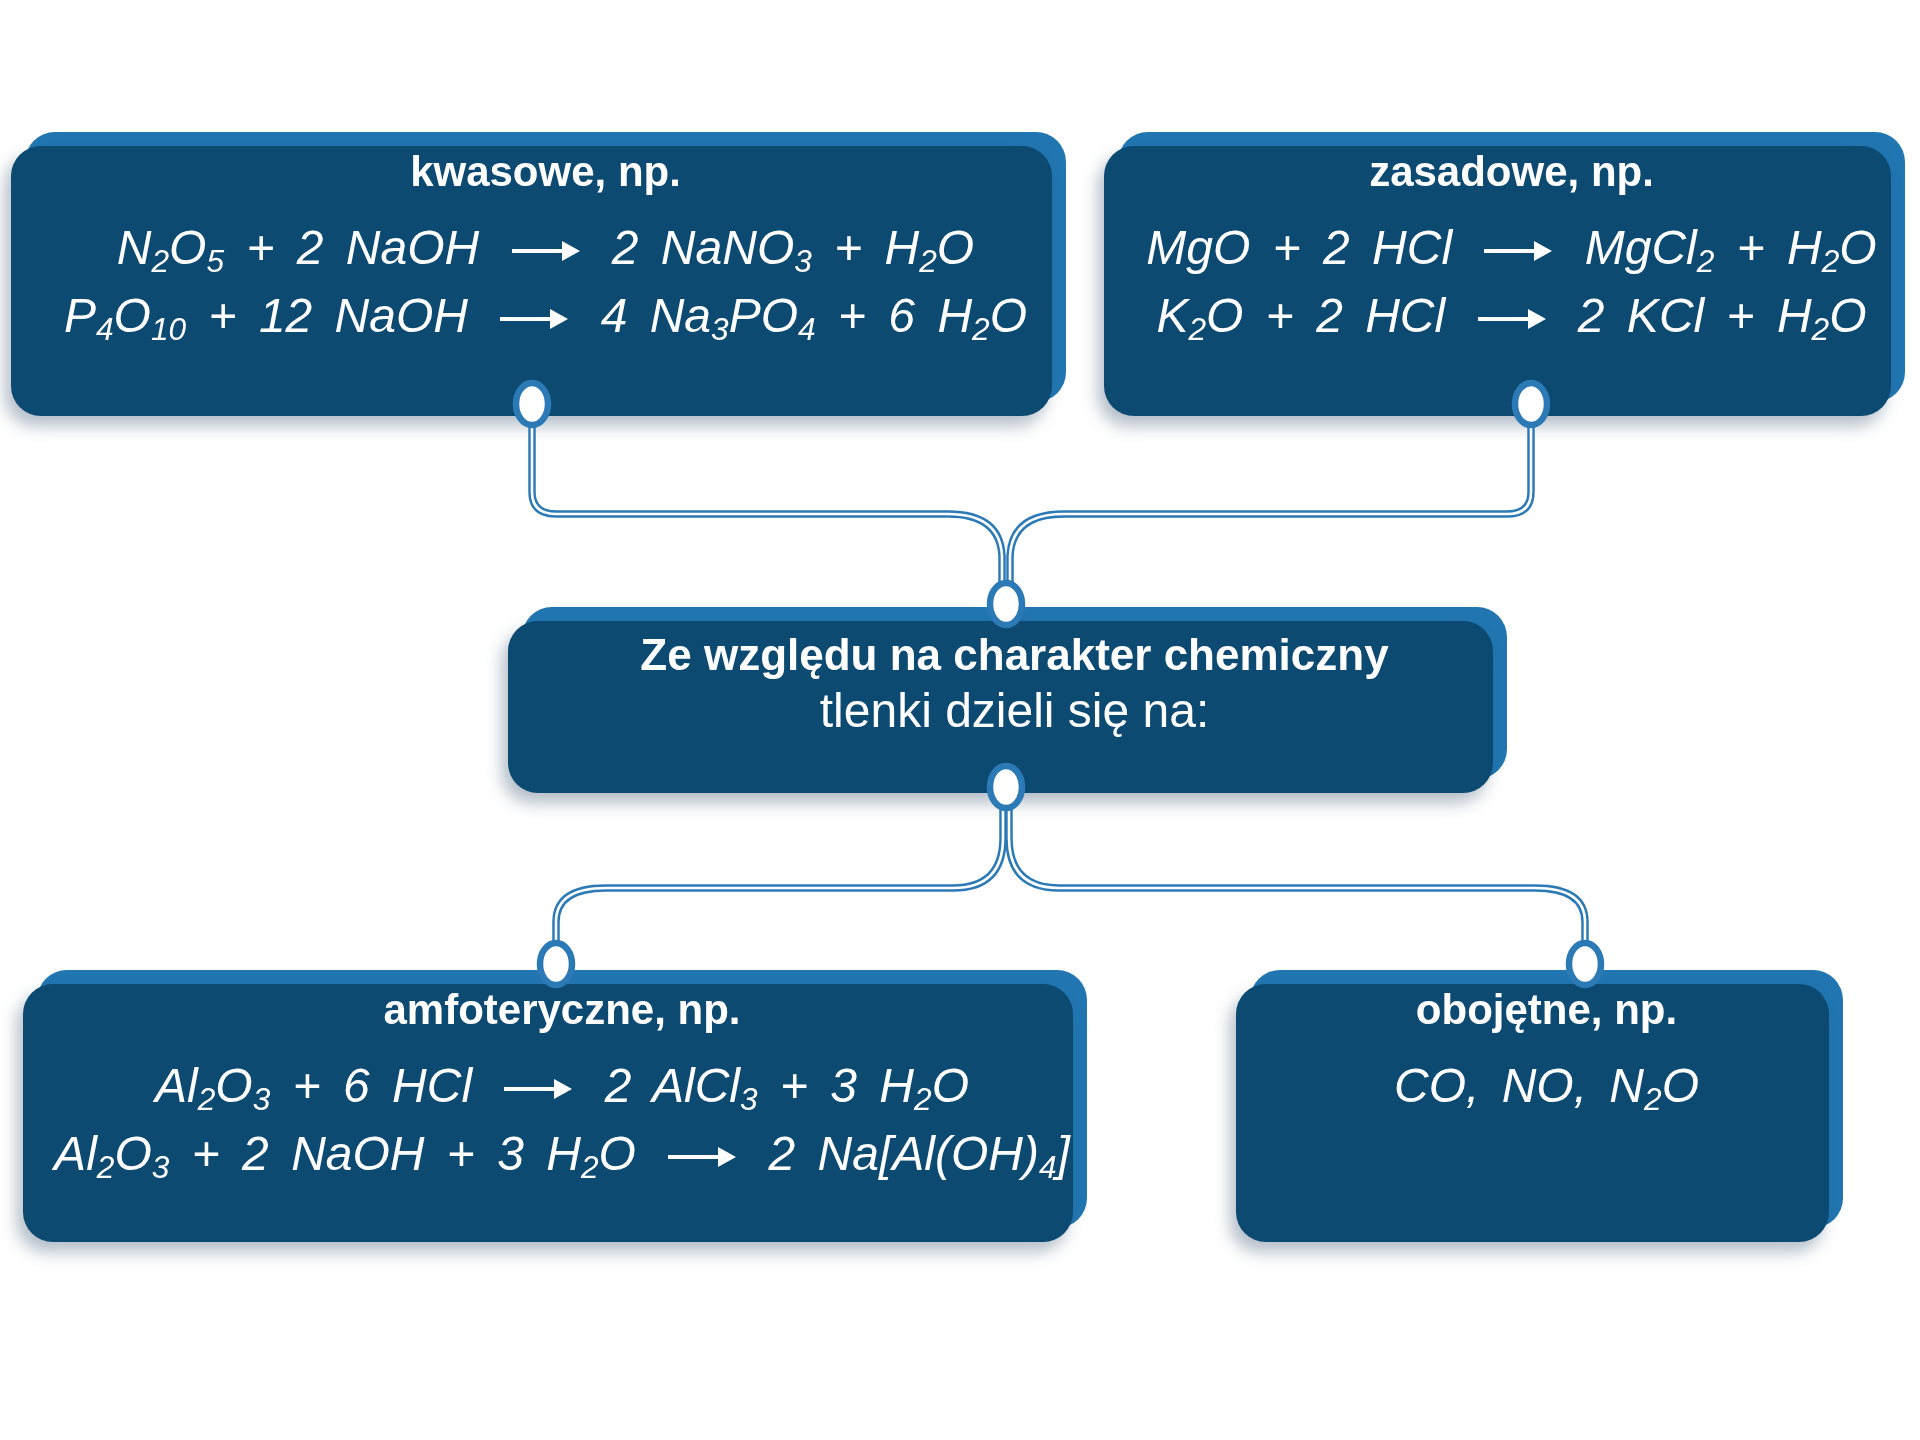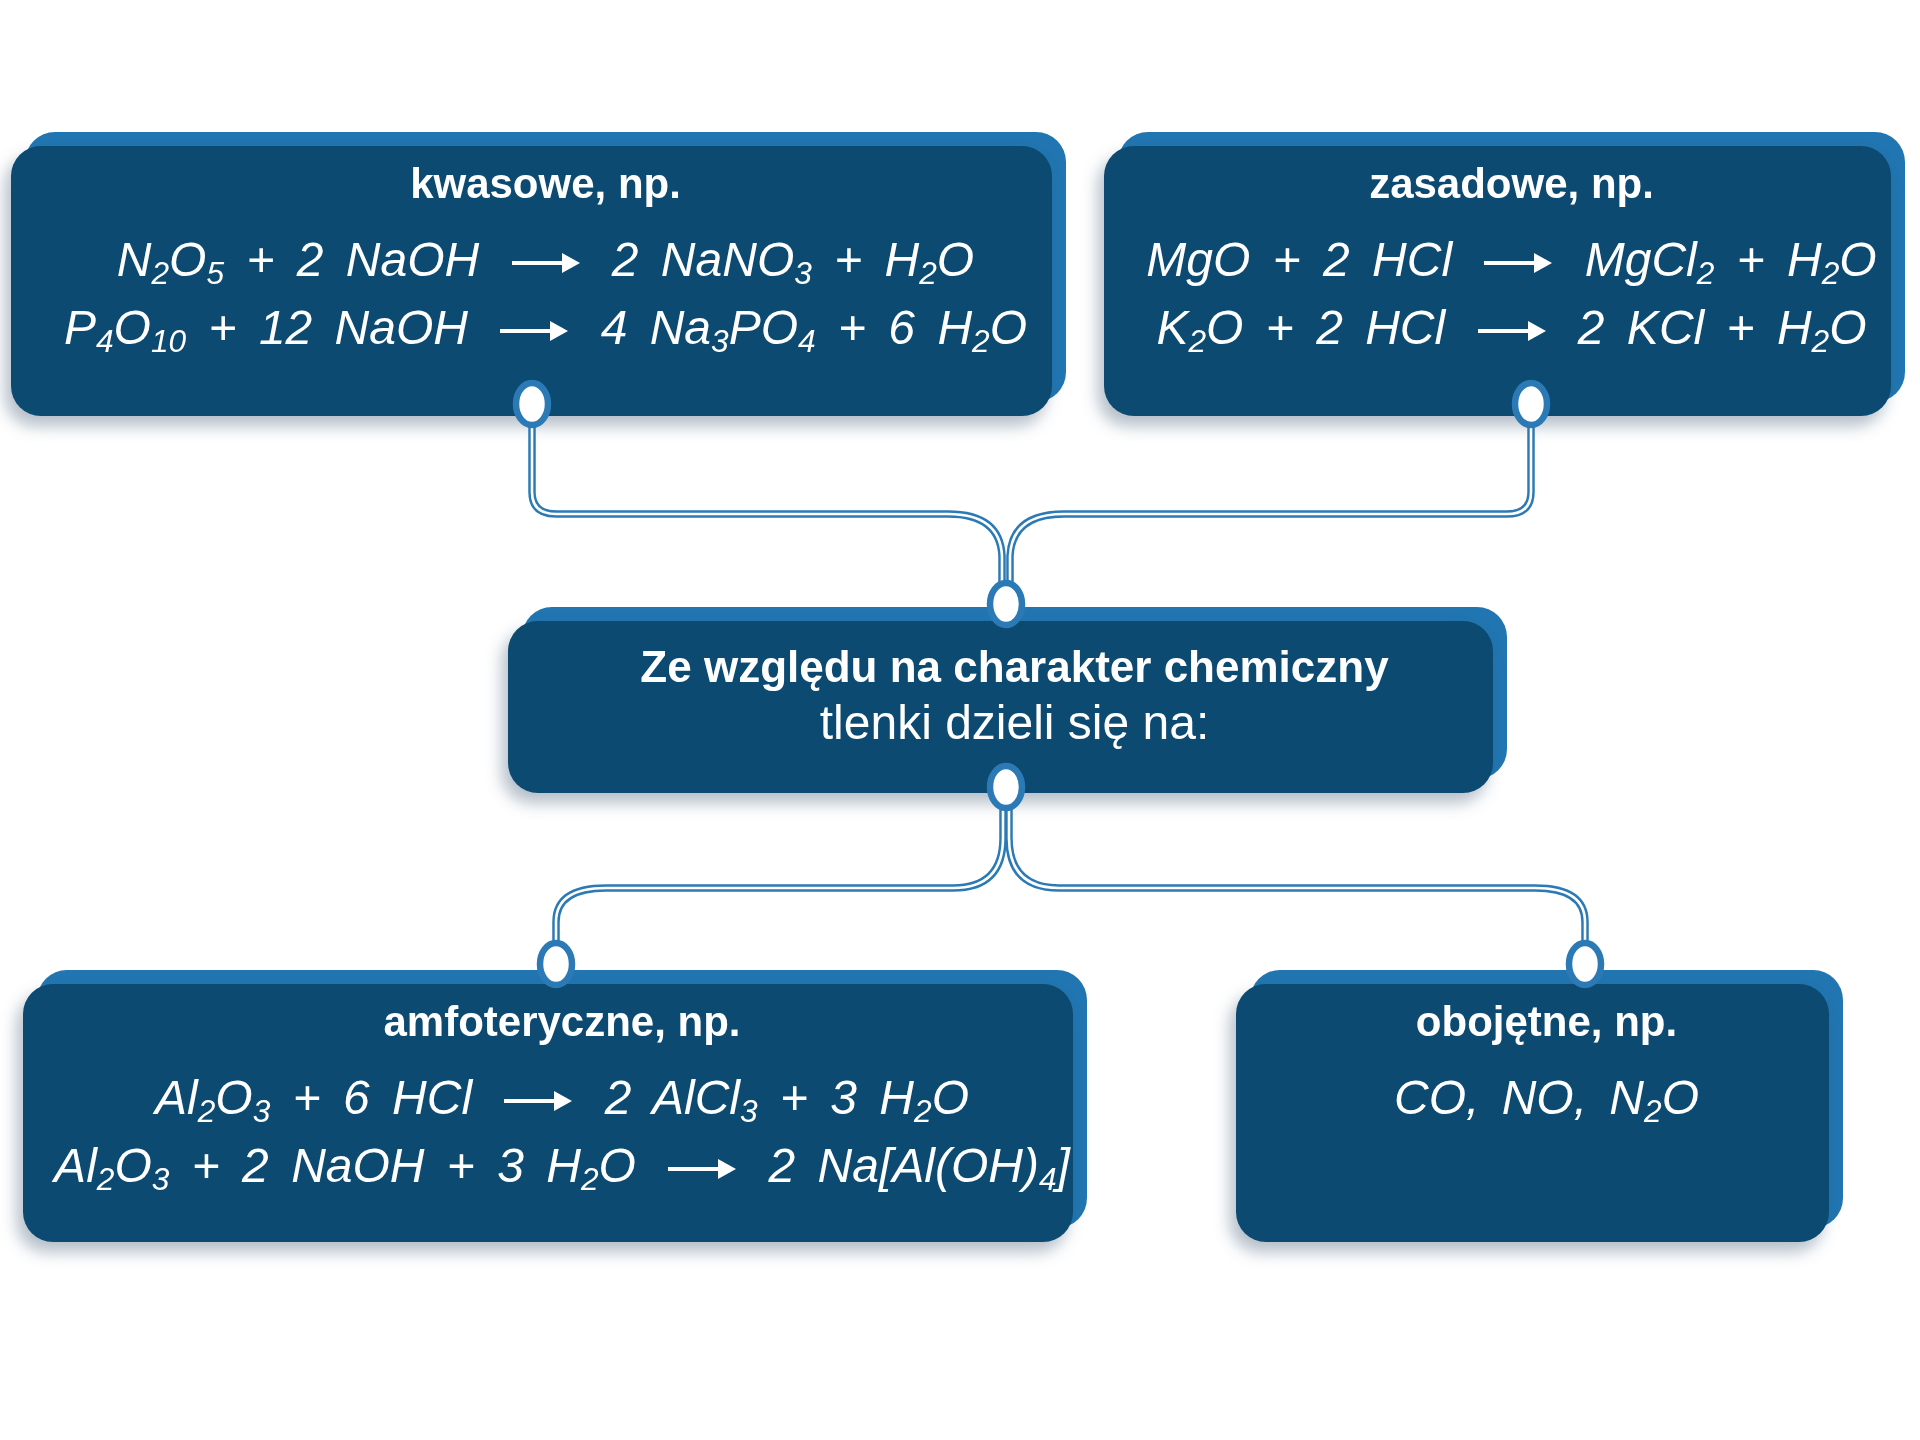--- a/index.html
+++ b/index.html
@@ -35,22 +35,22 @@
     border-radius:30px;
     z-index:-1;
     box-shadow:-6px 10px 16px rgba(40,70,100,0.35);
   }
   .box-kwasowe      {left:25px;  top:132px; width:1041px; height:270px;}
   .box-zasadowe     {left:1118px;top:132px; width:787px;  height:270px;}
   .box-root         {left:522px; top:607px; width:985px;  height:172px;}
   .box-amfoteryczne {left:37px;  top:970px; width:1050px; height:258px;}
   .box-obojetne     {left:1250px;top:970px; width:593px;  height:258px;}
 
-  .box-inner{padding-top:24px;}
-  .box-root .box-inner{padding-top:32px;}
+  .box-inner{padding-top:12px;}
+  .box-root .box-inner{padding-top:20px;}
 
   .box-title{
     font-size:42px;
     font-weight:bold;
     line-height:56px;
     margin-bottom:14px;
     white-space:nowrap;
   }
   .root-line1{
     font-size:44px;

